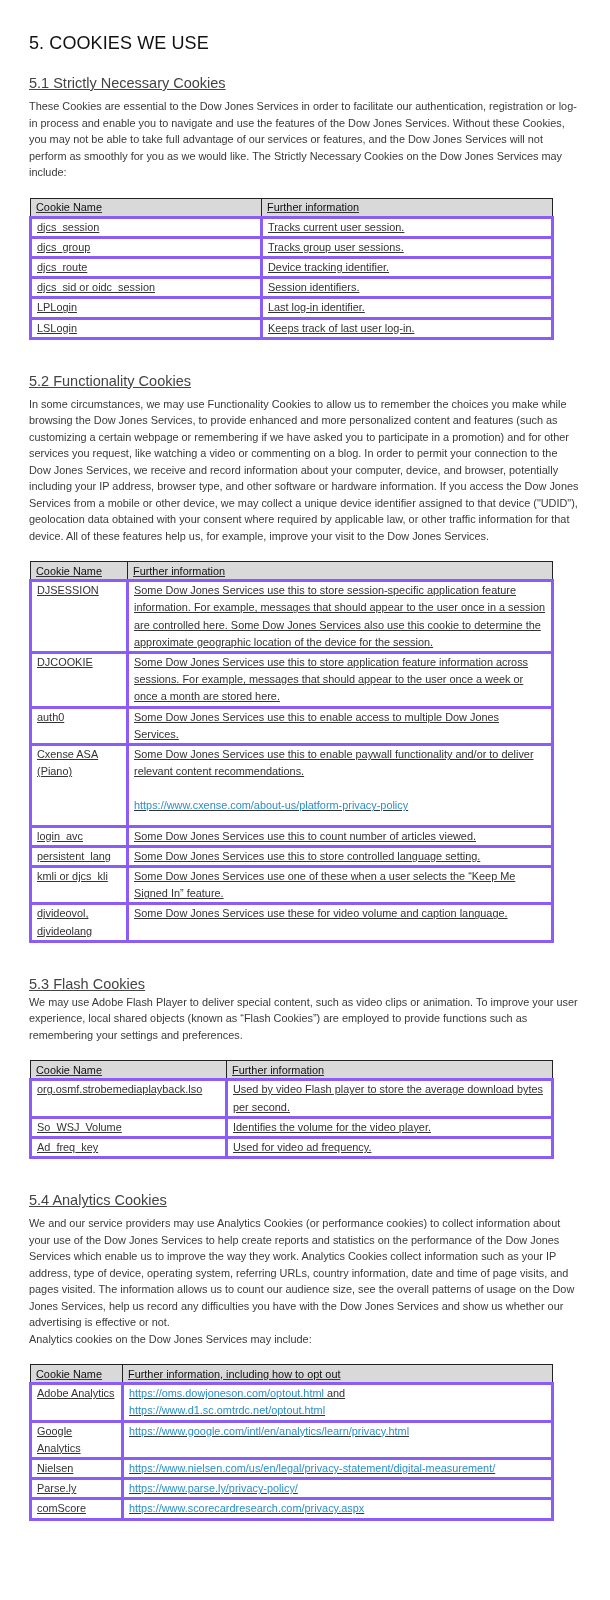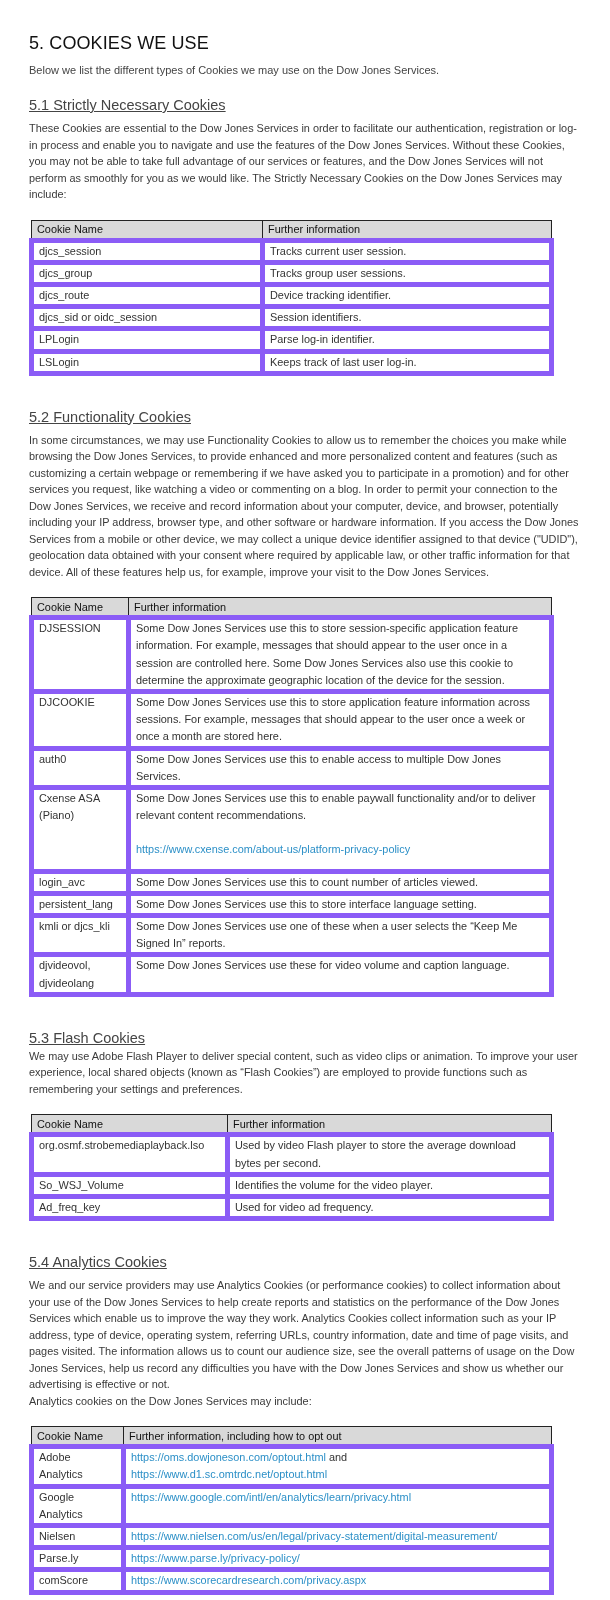--- a/index.html
+++ b/index.html
@@ -19,38 +19,37 @@
   h2 {
     margin: 0; font-weight: normal; font-size: 14.5px; color: #444;
     font-family: "Liberation Sans", sans-serif; line-height: 20px; text-decoration: underline;
   }
   p.body {
     margin: 0; font-size: 10.9px; line-height: 16.5px; color: #3a3a3a;
     font-family: "Liberation Sans", sans-serif;
   }
   table {
     border-collapse: collapse; width: 525px;
-    font-family: "Liberation Sans", sans-serif; font-size: 10.9px; color: #333;
+    font-family: "Liberation Sans", sans-serif; font-size: 10.9px; color: #333; text-decoration: underline;
   }
   th {
     background: #d9d9d9; font-weight: normal; text-align: left; color: #111;
     border: 1px solid #222; padding: 0 5px; height: 17px; line-height: 16px;
   }
   td {
-    border: 5px solid #8b5cf6; padding: 0 5px; vertical-align: top; line-height: 17.2px;
+    border: 3px solid #8b5cf6; padding: 0 5px; vertical-align: top; line-height: 17.2px;
   }
   a.link { color: #2b8fc7; text-decoration: none; }
 </style>
 </head>
 <body>
 
 <div class="page">
 
   <h1>5. COOKIES WE USE</h1>
-  <p class="intro">Below we list the different types of Cookies we may use on the Dow Jones Services.</p>
 
   <div style="margin-top:17px;">
     <h2>5.1 Strictly Necessary Cookies</h2>
     <p class="body" style="margin-top:5px;">These Cookies are essential to the Dow Jones Services in order to facilitate our authentication, registration or log-in process and enable you to navigate and use the features of the Dow Jones Services. Without these Cookies, you may not be able to take full advantage of our services or features, and the Dow Jones Services will not perform as smoothly for you as we would like. The Strictly Necessary Cookies on the Dow Jones Services may include:</p>
     <table style="margin-top:17px;">
       <colgroup>
           <col style="width:231px">
           <col>
         </colgroup>
       <tbody>
@@ -69,21 +68,21 @@
       <tr>
             <td>djcs_route</td>
             <td>Device tracking identifier.</td>
           </tr>
       <tr>
             <td>djcs_sid or oidc_session</td>
             <td>Session identifiers.</td>
           </tr>
       <tr>
             <td>LPLogin</td>
-            <td>Parse log-in identifier.</td>
+            <td>Last log-in identifier.</td>
           </tr>
       <tr>
             <td>LSLogin</td>
             <td>Keeps track of last user log-in.</td>
           </tr>
     </tbody>
       </table>
   </div>
 
   <div style="margin-top:31px;">
@@ -118,25 +117,25 @@
           <div style="height:17px"></div>
           <a class="link" href="#">https://www.cxense.com/about-us/platform-privacy-policy</a>
         </td>
       </tr>
       <tr>
             <td>login_avc</td>
             <td>Some Dow Jones Services use this to count number of articles viewed.</td>
           </tr>
       <tr>
             <td>persistent_lang</td>
-            <td>Some Dow Jones Services use this to store interface language setting.</td>
+            <td>Some Dow Jones Services use this to store controlled language setting.</td>
           </tr>
       <tr>
             <td>kmli or djcs_kli</td>
-            <td>Some Dow Jones Services use one of these when a user selects the “Keep Me Signed In” reports.</td>
+            <td>Some Dow Jones Services use one of these when a user selects the “Keep Me Signed In” feature.</td>
           </tr>
       <tr>
             <td>djvideovol, djvideolang</td>
             <td>Some Dow Jones Services use these for video volume and caption language.</td>
           </tr>
     </tbody>
       </table>
   </div>
 
   <div style="margin-top:31px;">

